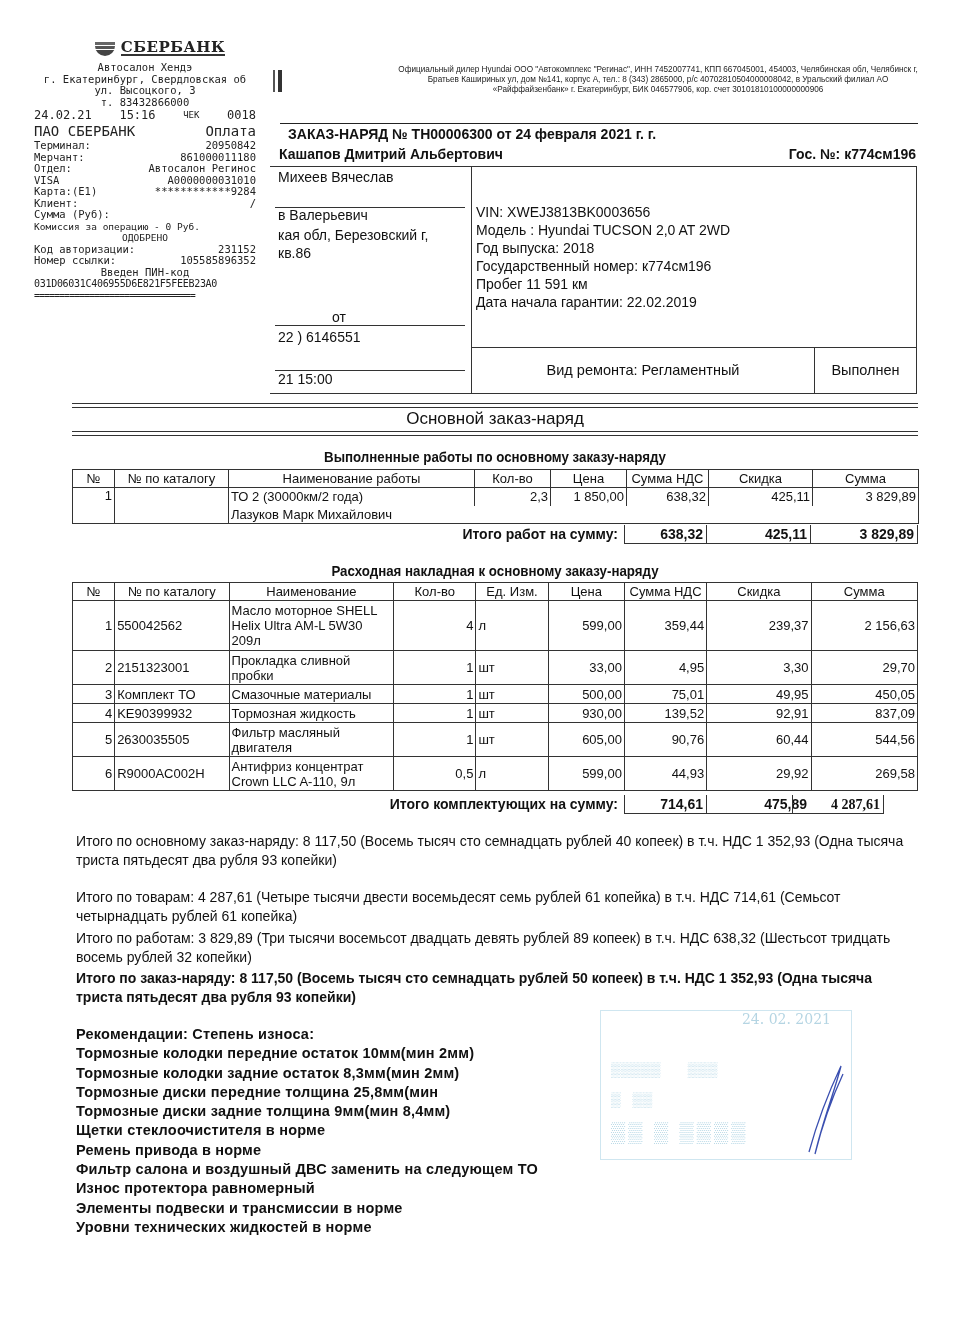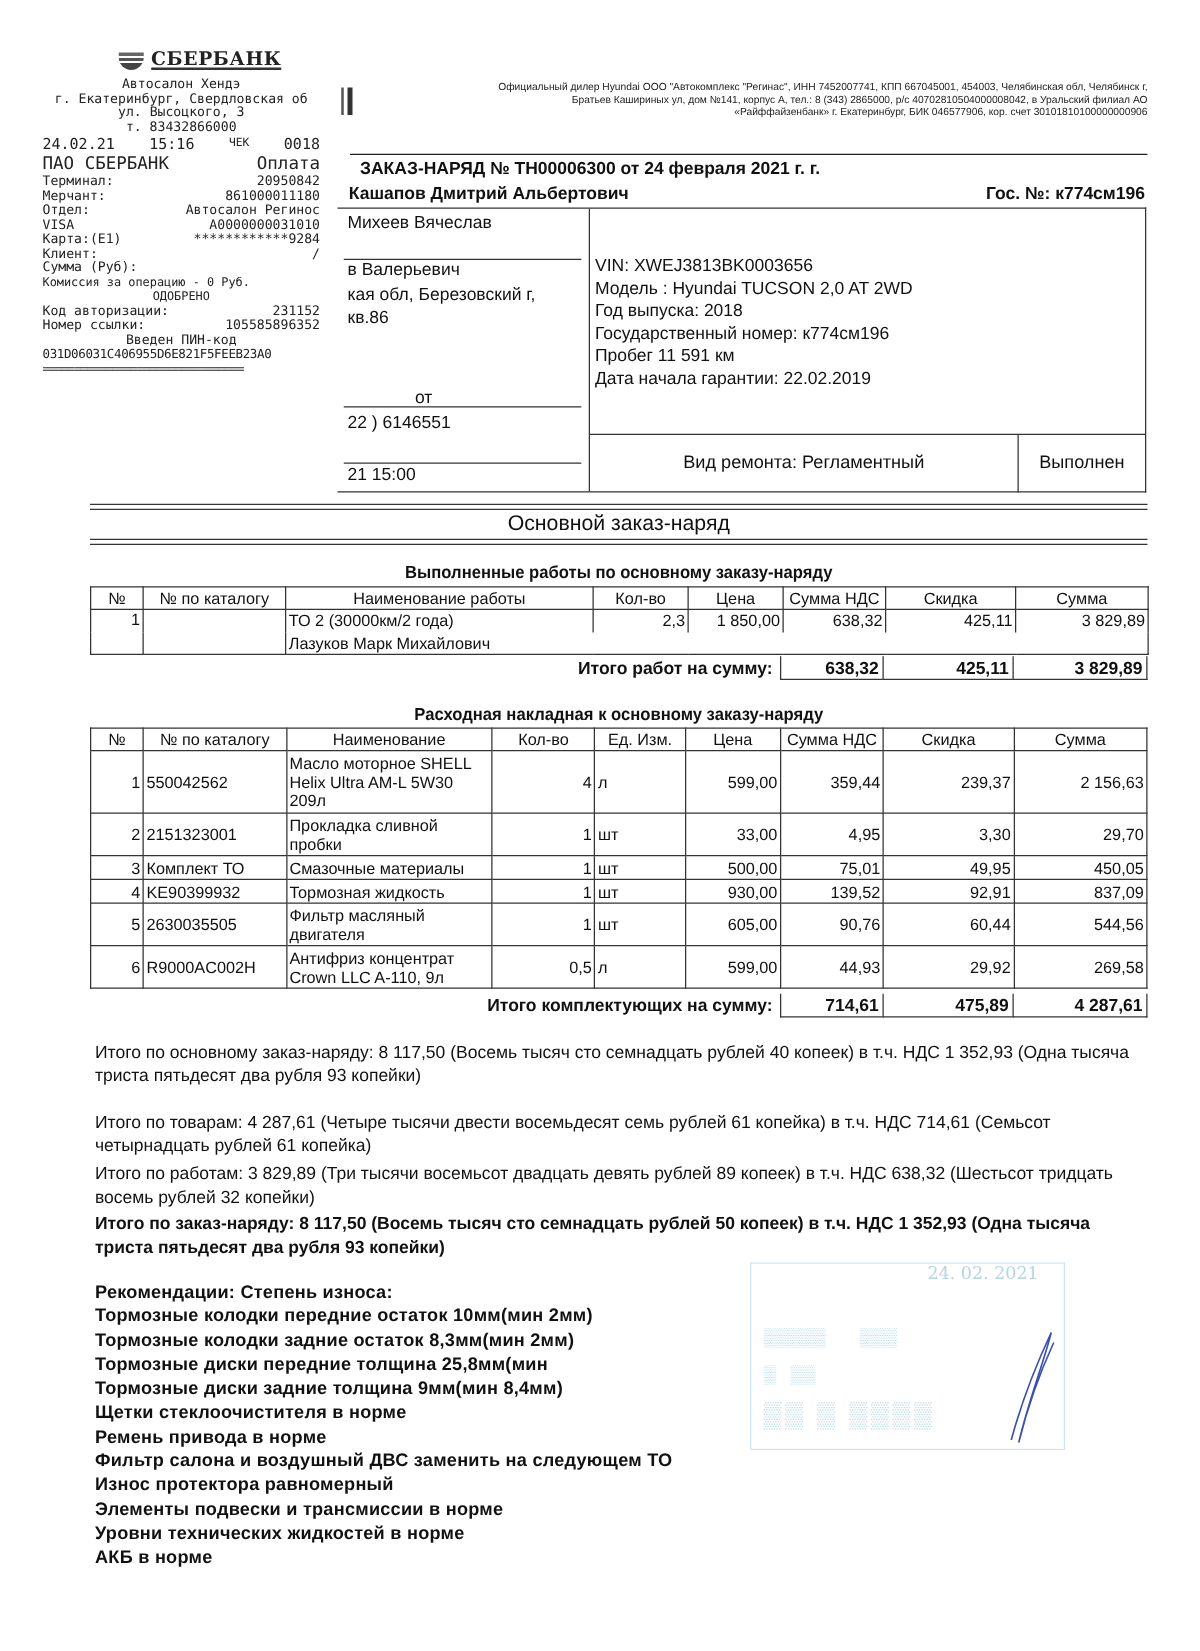--- a/index.html
+++ b/index.html
@@ -12,21 +12,21 @@
   .rc-logo .name { font-family: "DejaVu Serif", "Liberation Serif", serif; font-weight: bold; font-size: 15px; letter-spacing: 0.5px; border-bottom: 2px solid #333; }
   .rc-center { text-align: center; }
   .rc-row { display: flex; justify-content: space-between; white-space: nowrap; }
   .rc-amount { text-align: right; font-size: 24px; line-height: 28px; font-family: "DejaVu Sans Mono", monospace; }
   .rc-hash { font-size: 10px; letter-spacing: -0.3px; white-space: nowrap; }
   .rc-sep { letter-spacing: -1px; overflow: hidden; white-space: nowrap; font-size: 10px; }
 
   .barmark { position: absolute; left: 273px; top: 70px; width: 8px; height: 22px; border-left: 2px solid #555; }
   .barmark:after { content: ""; position: absolute; left: 3px; top: 0; width: 4px; height: 22px; background: #333; }
 
-  .dealer { position: absolute; left: 398px; top: 65px; width: 520px; text-align: right; font-size: 8.2px; line-height: 10.2px; color: #222; }
+  .dealer { position: absolute; left: 398px; top: 65px; width: 520px; text-align: center; font-size: 8.2px; line-height: 10.2px; color: #222; }
 
   .hline { position: absolute; height: 0; border-top: 1.5px solid #222; }
 
   .order-title { position: absolute; left: 288px; top: 126px; font-size: 14px; font-weight: bold; }
   .client-name { position: absolute; left: 279px; top: 146px; font-size: 14px; font-weight: bold; }
   .gos { position: absolute; right: 44px; top: 146px; font-size: 14px; font-weight: bold; }
 
   .info-box { position: absolute; left: 270px; top: 166px; width: 646px; height: 226px; border: 1px solid #333; border-left: none; }
   .info-left { position: absolute; left: 0; top: 0; width: 201px; height: 226px; border-right: 1px solid #333; font-size: 14px; }
   .info-right { position: absolute; left: 202px; top: 0; width: 444px; height: 180px; font-size: 14px; line-height: 18px; padding: 36px 0 0 4px; box-sizing: border-box; }
@@ -309,41 +309,40 @@
     <td class="r">44,93</td>
     <td class="r">29,92</td>
     <td class="r">269,58</td>
   </tr>
 </tbody>
   </table>
 <div class="total-row" style="top:795px;">
   <span class="lbl">Итого комплектующих на сумму:</span>
   <div class="cell" style="left:552px;width:82px;">714,61</div>
   <div class="cell" style="left:634px;width:104px;">475,89</div>
-  <div class="cell last" style="left:738px;width:108px;">4 287,61</div>
+  <div class="cell last" style="left:720px;width:92px;font-family:Liberation Serif, serif;">4 287,61</div>
 </div>
 
 <div class="summary" style="top:832px;">Итого по основному заказ-наряду: 8 117,50 (Восемь тысяч сто семнадцать рублей 40 копеек) в т.ч. НДС 1 352,93 (Одна тысяча триста пятьдесят два рубля 93 копейки)</div>
 <div class="summary" style="top:888px;">Итого по товарам: 4 287,61 (Четыре тысячи двести восемьдесят семь рублей 61 копейка) в т.ч. НДС 714,61 (Семьсот четырнадцать рублей 61 копейка)</div>
 <div class="summary" style="top:929px;">Итого по работам: 3 829,89 (Три тысячи восемьсот двадцать девять рублей 89 копеек) в т.ч. НДС 638,32 (Шестьсот тридцать восемь рублей 32 копейки)</div>
 <div class="summary bold" style="top:969px;">Итого по заказ-наряду: 8 117,50 (Восемь тысяч сто семнадцать рублей 50 копеек) в т.ч. НДС 1 352,93 (Одна тысяча триста пятьдесят два рубля 93 копейки)</div>
 
 <div class="recs">
   <div>Рекомендации: Степень износа:</div>
   <div>Тормозные колодки передние остаток 10мм(мин 2мм)</div>
   <div>Тормозные колодки задние остаток 8,3мм(мин 2мм)</div>
   <div>Тормозные диски передние толщина 25,8мм(мин</div>
   <div>Тормозные диски задние толщина 9мм(мин 8,4мм)</div>
   <div>Щетки стеклоочистителя в норме</div>
   <div>Ремень привода в норме</div>
   <div>Фильтр салона и воздушный ДВС заменить на следующем ТО</div>
   <div>Износ протектора равномерный</div>
   <div>Элементы подвески и трансмиссии в норме</div>
   <div>Уровни технических жидкостей в норме</div>
-  <div>АКБ в норме</div>
 </div>
 
 <div class="stamp">
   <div class="date">24. 02. 2021</div>
   <div class="l1">▒▒▒▒▒ &nbsp;&nbsp;&nbsp;&nbsp;&nbsp;&nbsp;▒▒▒</div>
   <div class="l2">▒ &nbsp;&nbsp;▒▒</div>
   <div class="l3">▒▒ ▒ ▒▒▒▒</div>
 </div>
 <svg class="signature" viewBox="0 0 40 100">
   <path d="M4 92 C10 70, 20 40, 36 6 C30 30, 18 60, 10 94 C16 70, 26 40, 38 14" fill="none" stroke="#3a4fb0" stroke-width="1.3"></path>

